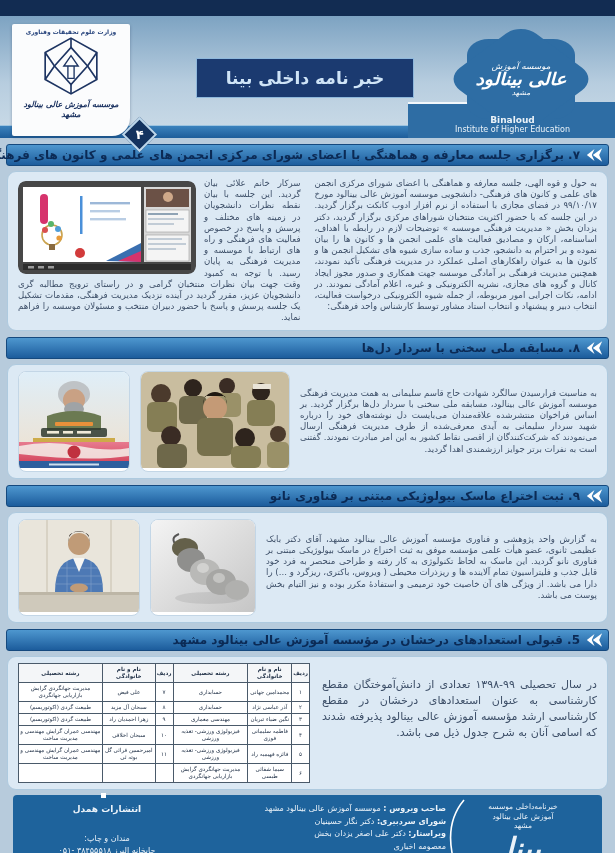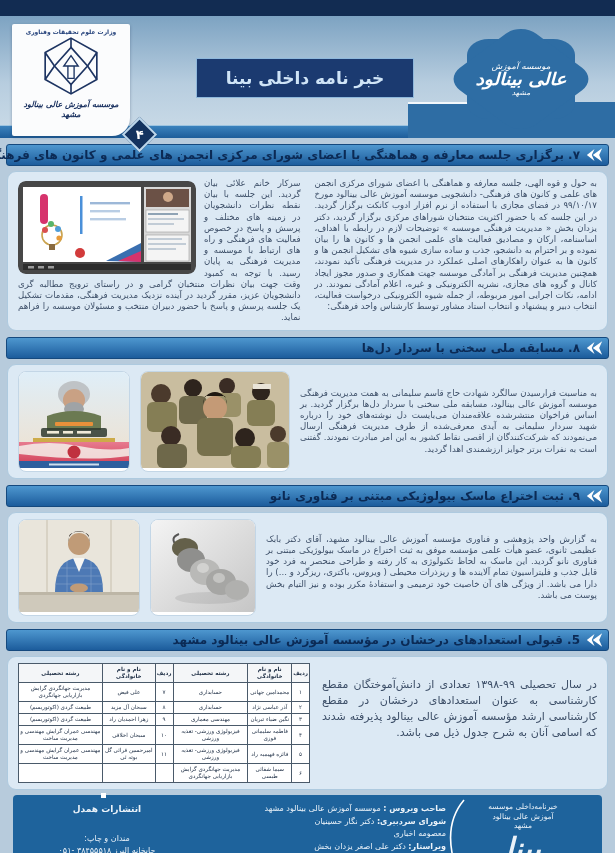--- a/index.html
+++ b/index.html
@@ -134,20 +134,24 @@
     <div class="petal r45"></div>
     <div class="star-text">
       <span class="t1">موسسه آموزش</span>
       <span class="t2">عالی بینالود</span>
       <span class="t3">مشهد</span>
     </div>
   </div>
 
   <div class="inst-band">
     <div class="white-line"></div>
+  </div>
+  <div class="inst-en">
+    <span class="en1">Binaloud</span>
+    <span class="en2">Institute of Higher Education</span>
   </div>
 
   <div class="page-badge">
     <span>۴</span>
   </div>
 </div>
 
 <div class="content">
 
   <div class="sec-bar">
@@ -397,22 +401,22 @@
           <path d="M24 2 Q2 28 16 70" stroke="#ffffff" stroke-width="1.6" fill="none"></path>
         </svg>
         <div class="b-line">خبرنامه‌داخلی موسسه</div>
         <div class="b-line">آموزش عالی بینالود</div>
         <div class="b-line">مشهد</div>
         <div class="callig">بینا</div>
       </div>
       <div class="credits">
         <div class="credit-row"><b>صاحب ویروس :</b> <span>موسسه آموزش عالی بینالود مشهد</span></div>
         <div class="credit-row"><b>شورای سردبیری:</b> <span>دکتر نگار حسینیان</span></div>
+        <div class="credit-row"><b>ویراستار:</b> <span>دکتر علی اصغر یزدان بخش</span></div>
         <div class="credit-row"><b></b> <span>معصومه اخباری</span></div>
-        <div class="credit-row"><b>ویراستار:</b> <span>دکتر علی اصغر یزدان بخش</span></div>
 
       </div>
       <div class="publisher">
         <div class="pub-title">انتشارات همدل</div>
         <div class="pub-line">مندان و چاپ:</div>
         <div class="pub-line">چاپخانه البرز ۳۸۴۵۵۵۱۸ -۰۵۱</div>
       </div>
     </div>
 
   </div>

